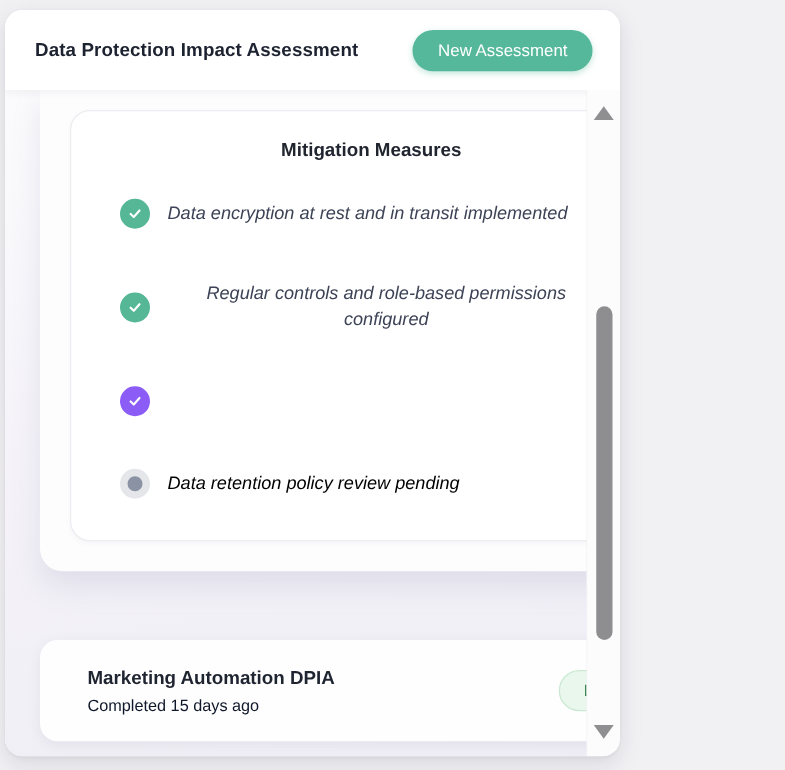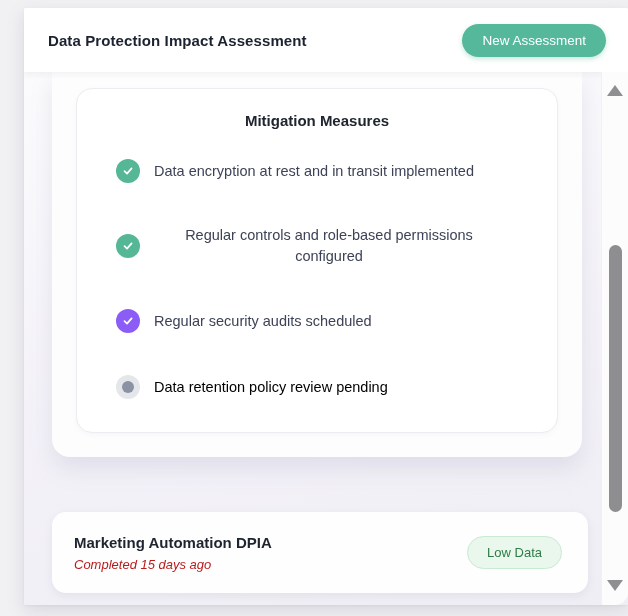--- a/index.html
+++ b/index.html
@@ -7,24 +7,24 @@
   body {
     font-family: "Liberation Sans", sans-serif;
     background: #f1f0f3;
     position: relative;
     overflow: hidden;
   }
 
   
   .main-card {
     position: absolute;
-    left: 24px; top: 8px;
-    width: 604px; height: 597px;
+    left: 4px; top: 8px;
+    width: 492px; height: 597px;
     background: #ffffff;
-    border-radius: 2px;
+    border-radius: 14px;
     box-shadow: 0 6px 18px rgba(120,120,140,0.20), 0 1px 3px rgba(0,0,0,0.05);
     overflow: hidden;
   }
 
   
   .header {
     position: absolute;
     left: 0; top: 0; right: 0;
     height: 64px;
     background: #ffffff;
@@ -88,20 +88,21 @@
     font-weight: 700;
     color: #20252f;
     margin-bottom: 30px;
   }
   .measure-row {
     display: flex;
     align-items: center;
     gap: 14px;
     padding-left: 15px;
     margin-bottom: 42px;
+    font-style: italic;
   }
   .measure-row:last-child { margin-bottom: 0; }
   .status-circle {
     flex: 0 0 auto;
     width: 24px; height: 24px;
     border-radius: 50%;
     display: flex;
     align-items: center;
     justify-content: center;
   }
@@ -133,32 +134,31 @@
   .recent-card {
     position: absolute;
     left: 28px; top: 440px;
     width: 536px; height: 81px;
     background: #fefefe;
     border-radius: 14px;
     box-shadow: 0 3px 9px rgba(140,140,165,0.14);
     display: flex;
     align-items: center;
     justify-content: space-between;
-    padding: 0 26px 0 22px;
+    padding: 0 26px 0 38px;
   }
   .recent-name {
     font-size: 15px;
     font-weight: 700;
     color: #1f2431;
   }
   .recent-meta {
     margin-top: 6px;
     font-size: 13px;
-    color: #b91c1c;
-    font-style: italic;
+    color: #0f172a;
   }
   .risk-badge {
     background: #e9f7ed;
     border: 1px solid #c9e9d2;
     color: #2e7c47;
     font-size: 13px;
     font-weight: 500;
     padding: 8px 19px;
     border-radius: 999px;
   }
@@ -226,21 +226,20 @@
           </span>
           <span class="measure-label">Regular controls and role-based permissions configured</span>
         </div>
 
         <div class="measure-row">
           <span class="status-circle status-purple">
             <svg width="12" height="12" viewBox="0 0 12 12">
                 <path d="M2.5 6.2 L5 8.6 L9.6 3.4" stroke="#ffffff" stroke-width="1.7" fill="none" stroke-linecap="round" stroke-linejoin="round"></path>
               </svg>
           </span>
-          <span class="measure-label">Regular security audits scheduled</span>
         </div>
 
         <div class="measure-row pending">
           <span class="status-circle status-pending">
             <span class="pending-dot"></span>
           </span>
           <span class="measure-label">Data retention policy review pending</span>
         </div>
       </div>
     </div>

